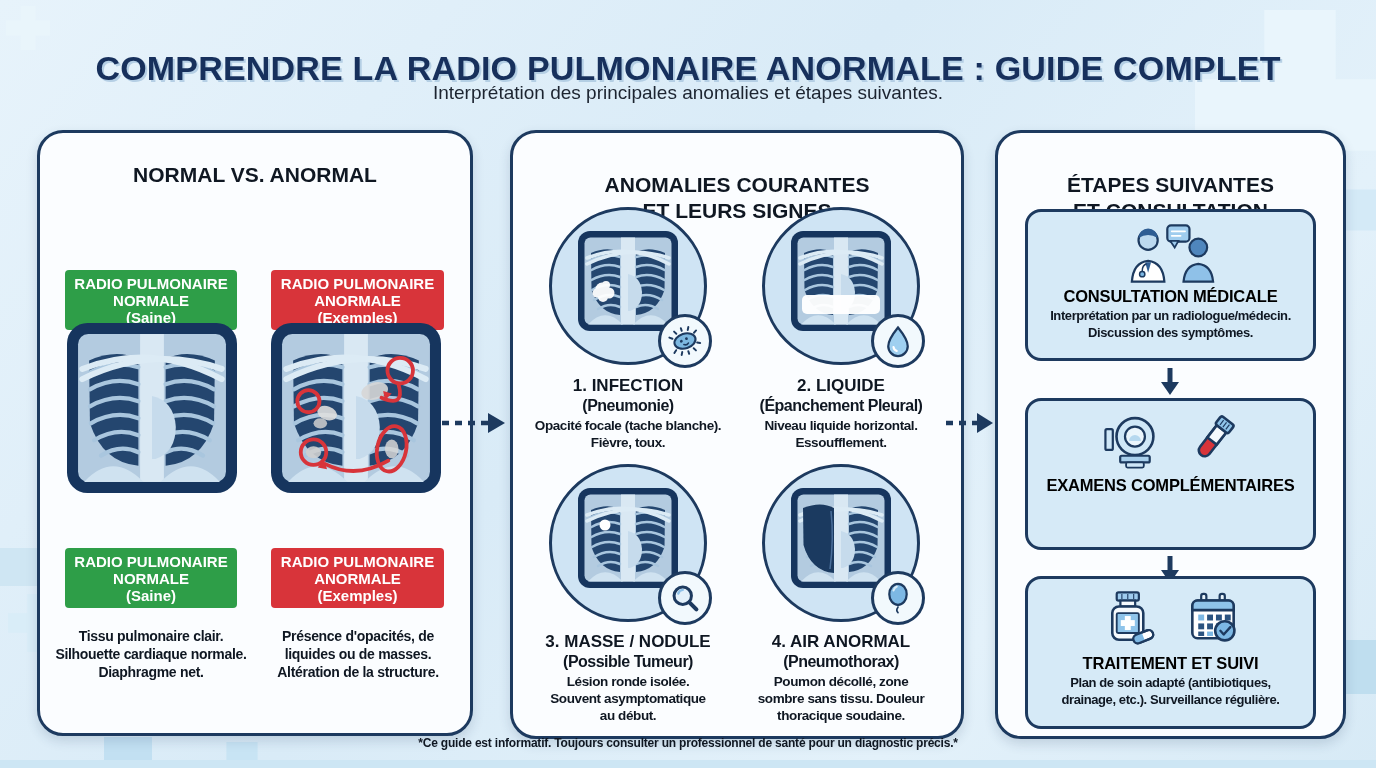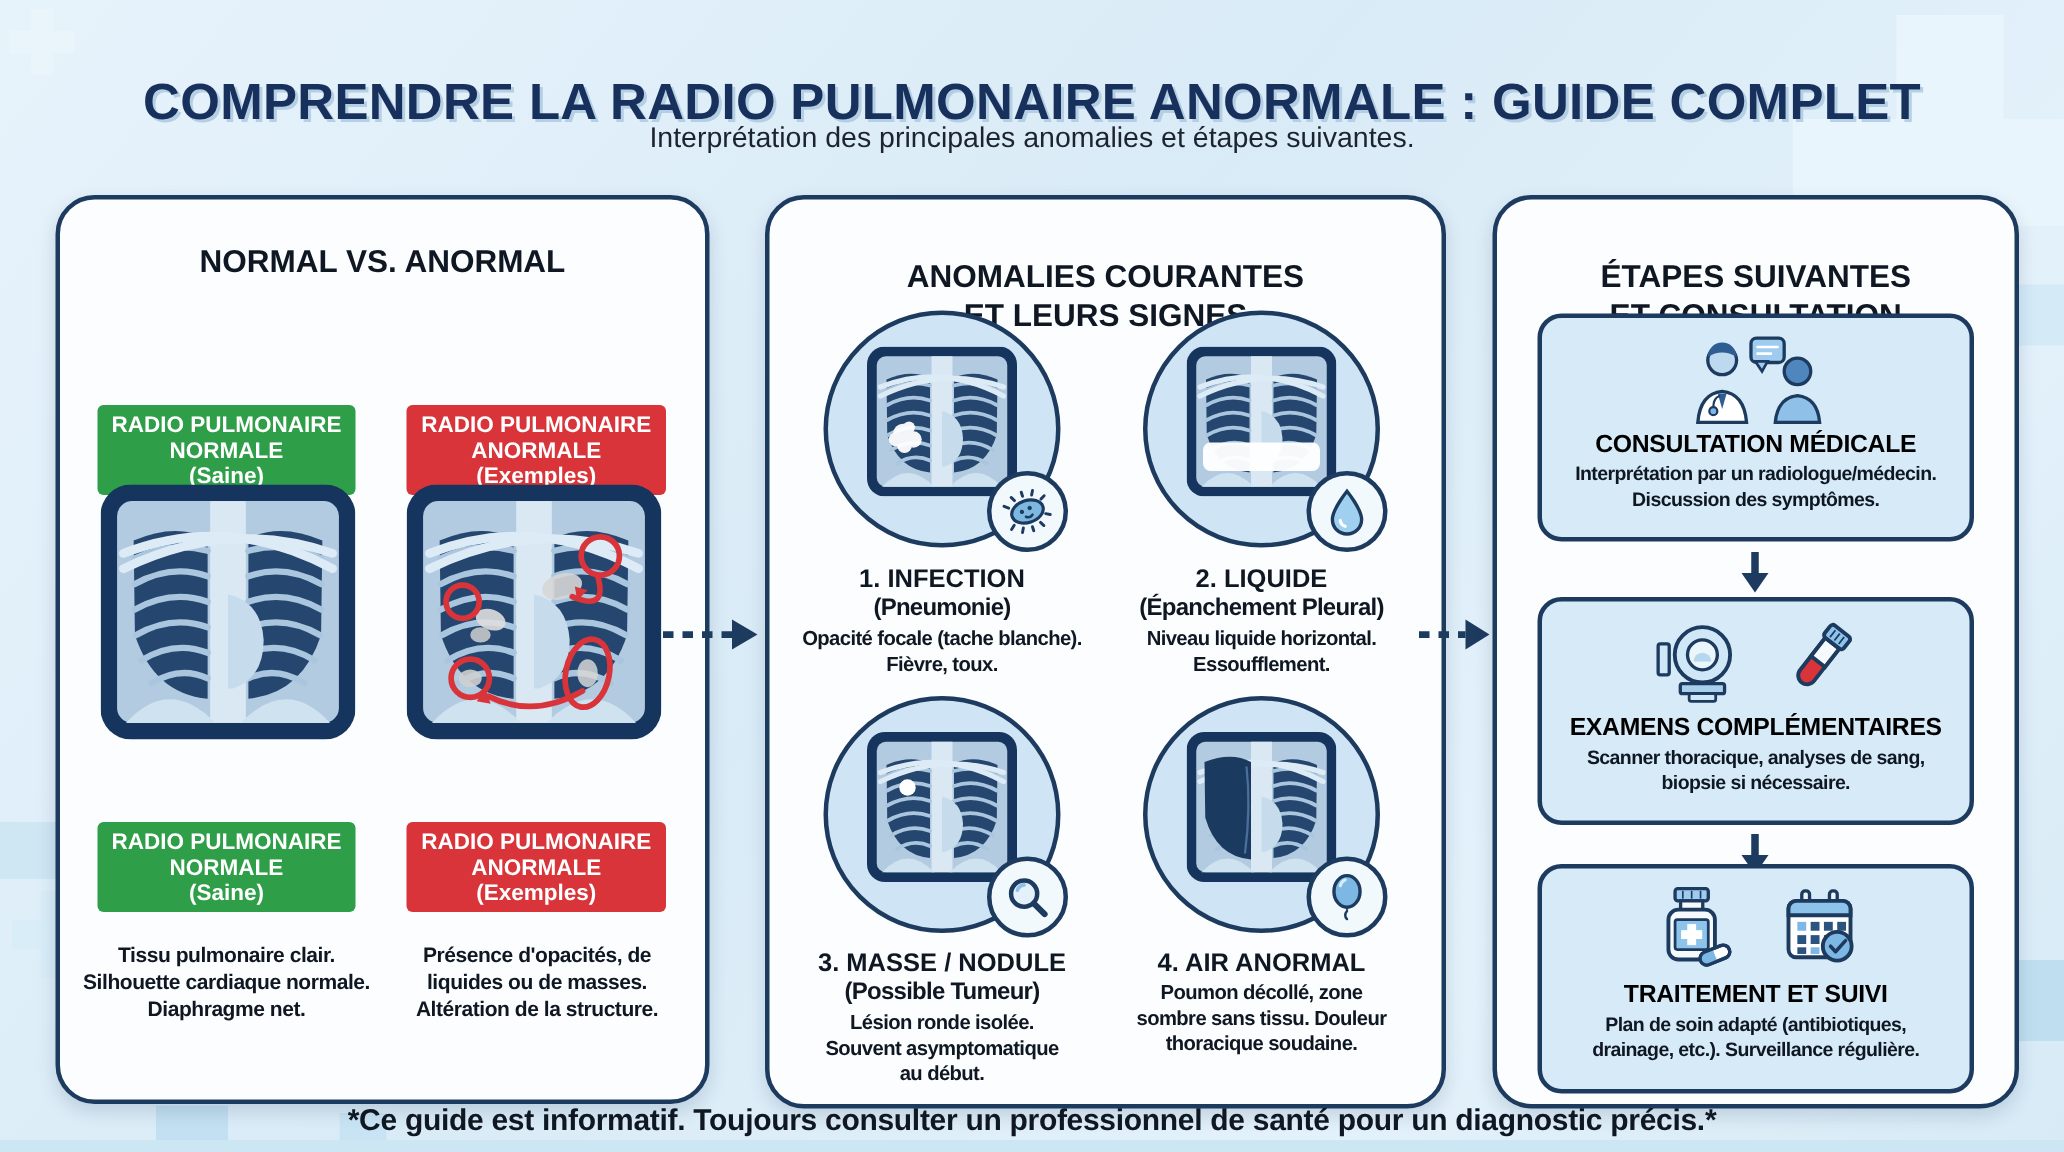--- a/index.html
+++ b/index.html
@@ -41,21 +41,21 @@
   .cap-d{margin-top:1px;font-size:13.5px;font-weight:700;line-height:17px;letter-spacing:-.4px;}
   .stepbox{position:absolute;left:27px;width:291px;background:#d6eaf7;border:3px solid #1d3a5f;
     border-radius:16px;box-sizing:border-box;text-align:center;padding-top:8px;}
   .step-icons{height:64px;display:flex;align-items:center;justify-content:center;gap:12px;}
   .step-t{margin-top:3px;font-size:16.5px;font-weight:800;color:#000000;letter-spacing:-.2px;}
   .step-d{margin-top:2px;padding:0 6px;font-size:13px;font-weight:700;line-height:16.5px;
     letter-spacing:-.4px;color:#0f1722;}
   .vdash{position:absolute;top:409px;}
   .varrow{position:absolute;left:160px;}
   .footer{position:absolute;top:736px;left:0;width:100%;text-align:center;
-    font-size:20px;font-weight:700;letter-spacing:-.2px;color:#0f1722;}
+    font-size:12px;font-weight:700;letter-spacing:-.2px;color:#0f1722;}
   .botstrip{position:absolute;left:0;bottom:0;width:100%;height:8px;background:#cde6f4;}
 </style>
 </head>
 <body>
 
 <div class="page">
 
   <svg width="0" height="0" style="position:absolute" aria-hidden="true">
     <defs>
       <symbol id="sym-xray" viewBox="0 0 200 200">
@@ -252,20 +252,21 @@
         <svg width="36" height="36" viewBox="0 0 24 24">
           <ellipse cx="12" cy="9.5" rx="5.8" ry="7" fill="#7db8e4" stroke="#1d3a5f" stroke-width="1.5"></ellipse>
           <path d="M9 7 a3.5 4.2 0 0 1 2.2 -2.6" stroke="#d9ecf8" stroke-width="1.4" fill="none" stroke-linecap="round"></path>
           <polygon points="10.8,16.1 13.2,16.1 12,18.2" fill="#1d3a5f"></polygon>
           <path d="M12 18.2 q-1.6 2 0 3.6" stroke="#1d3a5f" stroke-width="1.1" fill="none" stroke-linecap="round"></path>
         </svg>
       </div>
     </div>
     <div class="cap" style="left:221px;top:498px;">
       <div class="cap-t">4. AIR ANORMAL</div>
+      <div class="cap-s">(Pneumothorax)</div>
       <div class="cap-d pre">Poumon décollé, zone
 sombre sans tissu. Douleur
 thoracique soudaine.</div>
     </div>
   </section>
 
   <svg class="vdash" style="left:944px;" width="52" height="28">
     <line x1="2" y1="14" x2="33" y2="14" stroke="#1d3a5f" stroke-width="4.5" stroke-dasharray="7 6"></line>
     <polygon points="33,4 49,14 33,24" fill="#1d3a5f"></polygon>
   </svg>
@@ -319,22 +320,20 @@
             <path d="M34 21 h16 v37 a8 8 0 0 1 -16 0 Z" fill="none" stroke="#1d3a5f" stroke-width="3.5"></path>
             <path d="M34 21 h16 v21 h-16 Z" fill="#f6fafd" stroke="#1d3a5f" stroke-width="3.5"></path>
             <rect x="31" y="7" width="22" height="14" rx="3" fill="#8fc4ea" stroke="#1d3a5f" stroke-width="3.5"></rect>
             <line x1="37" y1="10" x2="37" y2="18" stroke="#1d3a5f" stroke-width="1.6"></line>
             <line x1="42" y1="10" x2="42" y2="18" stroke="#1d3a5f" stroke-width="1.6"></line>
             <line x1="47" y1="10" x2="47" y2="18" stroke="#1d3a5f" stroke-width="1.6"></line>
           </g>
         </svg>
       </div>
       <div class="step-t">EXAMENS COMPLÉMENTAIRES</div>
-      <div class="step-d pre">Scanner thoracique, analyses de sang,
-biopsie si nécessaire.</div>
     </div>
 
     <svg class="varrow" style="top:421px;" width="24" height="30">
       <line x1="12" y1="2" x2="12" y2="18" stroke="#1d3a5f" stroke-width="5"></line>
       <polygon points="3,16 21,16 12,29" fill="#1d3a5f"></polygon>
     </svg>
 
     <div class="stepbox" style="top:443px;height:153px;">
       <div class="step-icons">
         <svg width="72" height="62" viewBox="0 0 84 84">

